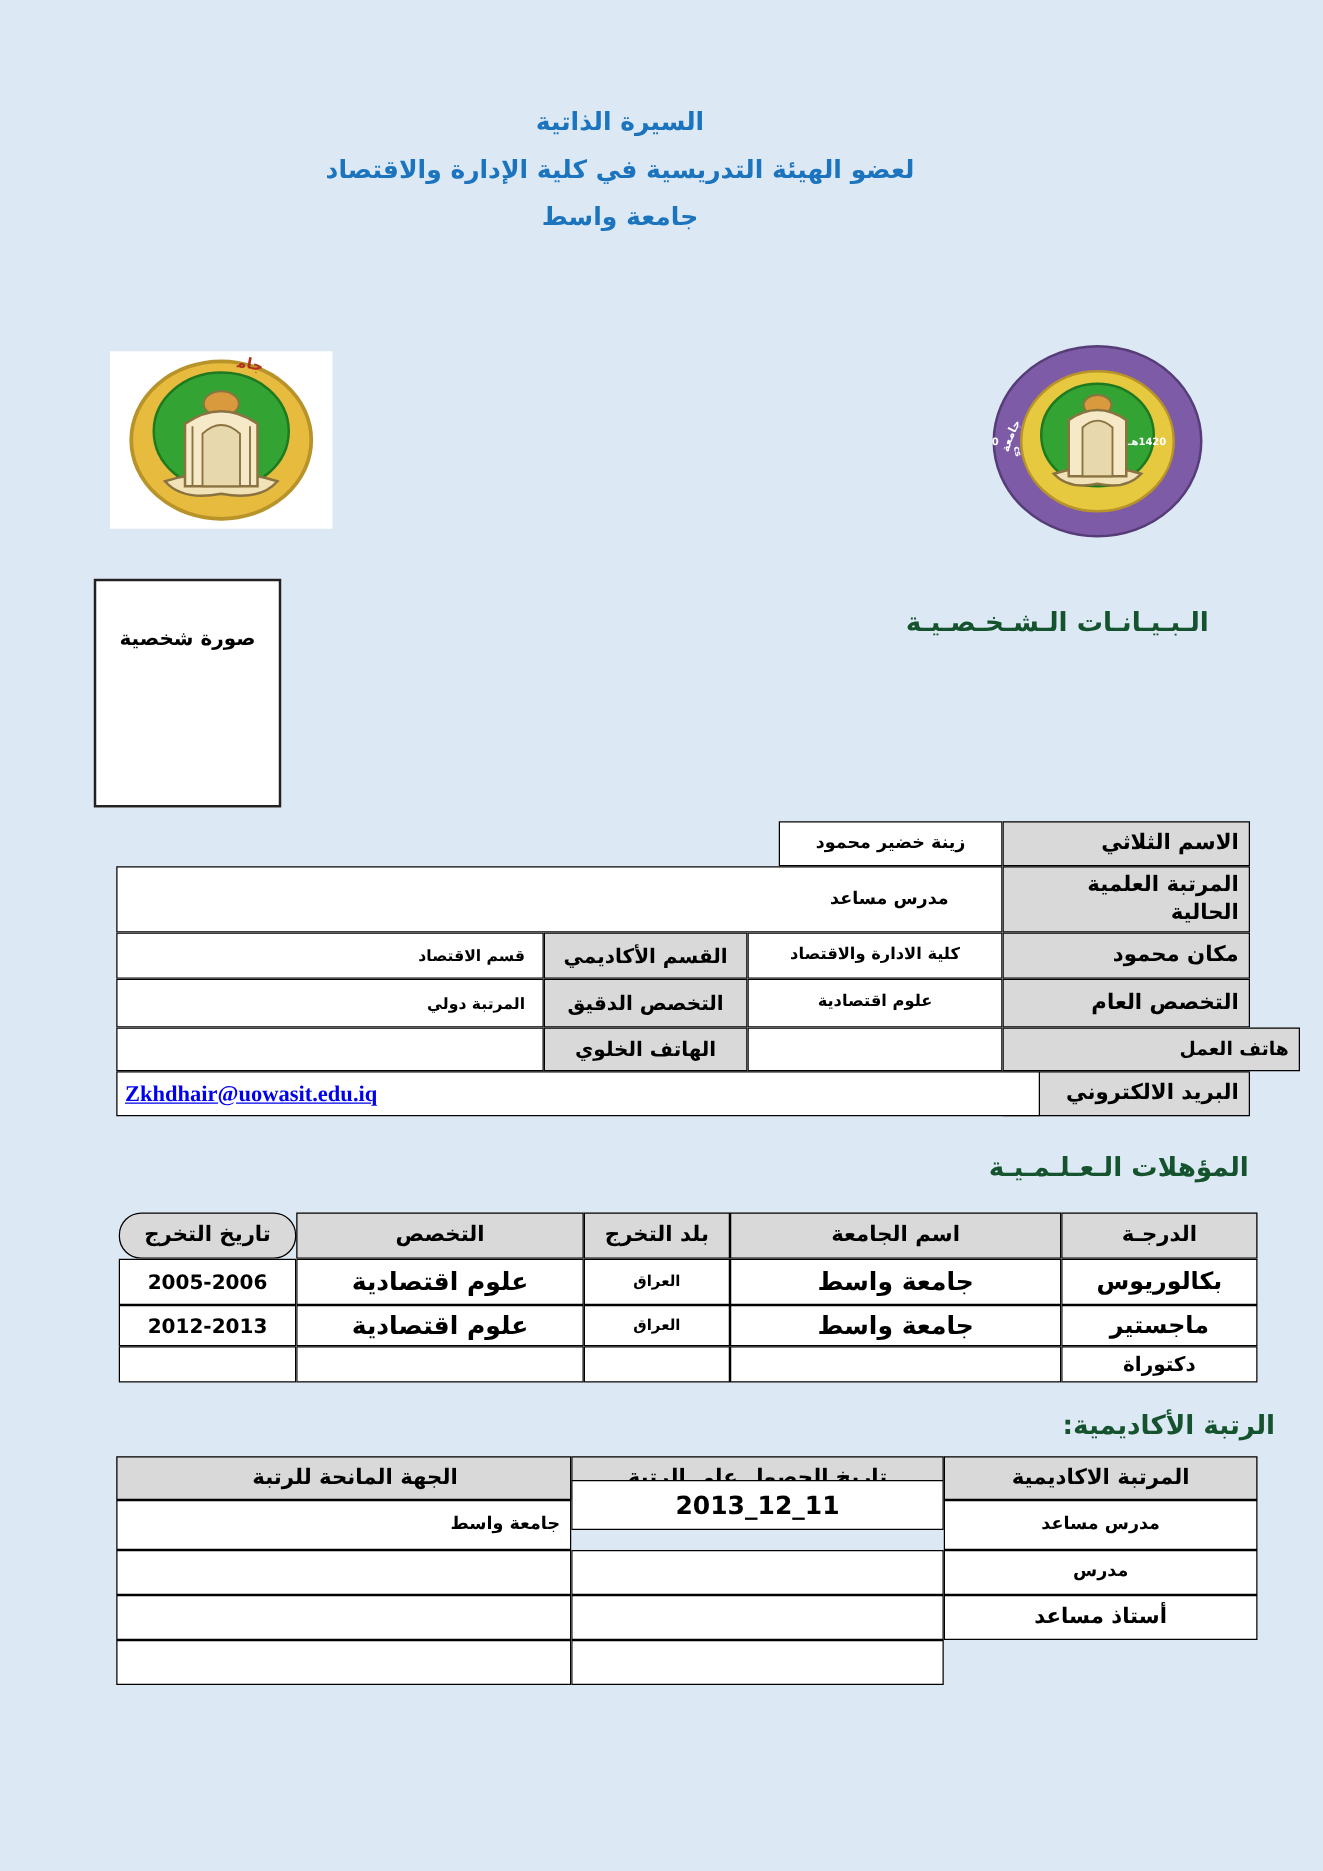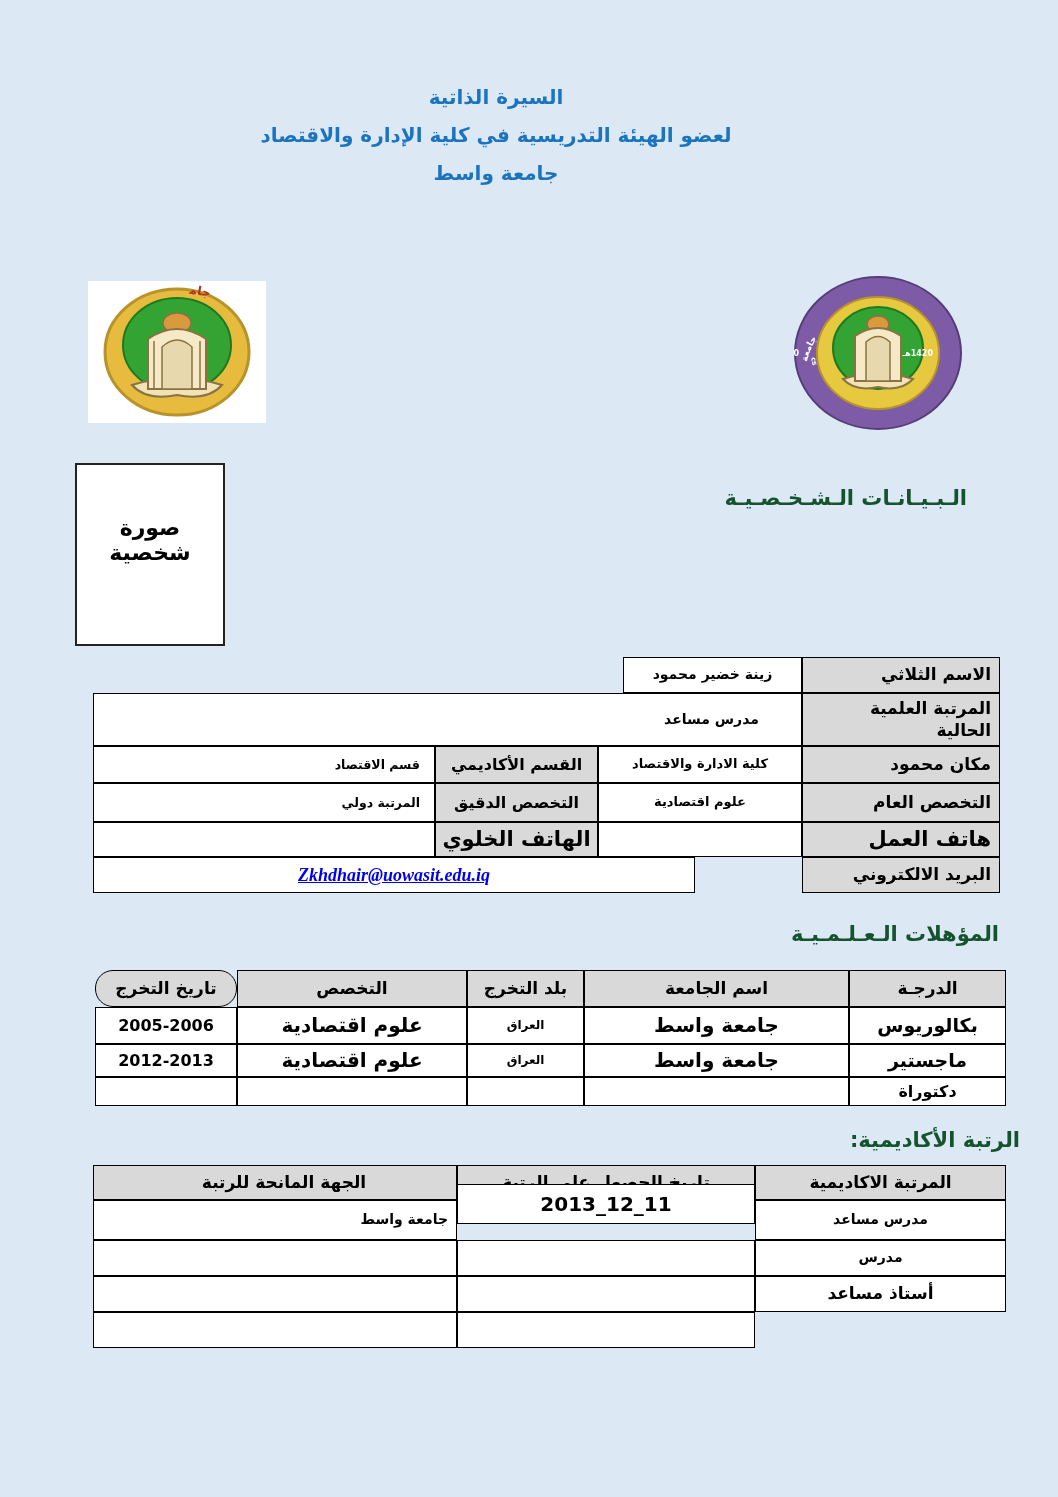--- a/index.html
+++ b/index.html
@@ -23,21 +23,21 @@
   }
   .hdr{background:#d9d9d9;}
   .alignR{justify-content:flex-start;padding:0 8px;}  
   .padR14{padding:0 14px;}
   .ltr{direction:ltr;unicode-bidi:isolate;}
   .photo-box{
     left:75px;top:463px;width:150px;height:183px;
     background:#fff;border:2px solid #222;box-sizing:border-box;
     text-align:center;
   }
-  .photo-box span{display:block;margin-top:50px;font-weight:bold;font-size:22px;}
+  .photo-box span{display:block;margin-top:36px;font-weight:bold;font-size:16px;}
   a.email{color:#0000ee;text-decoration:underline;font-family:"Liberation Serif",serif;font-weight:bold;font-size:18px;}
   .logo-box{background:#fff;}
 </style>
 </head>
 <body>
 
 <div class="abs title-block">
   <div>السيرة الذاتية</div>
   <div>لعضو الهيئة التدريسية في كلية الإدارة والاقتصاد</div>
   <div>جامعة واسط</div>
@@ -111,27 +111,27 @@
   <div class="cell hdr alignR" style="left:709px;top:89px;width:198px;height:37px;font-size:17px;">مكان محمود</div>
   <div class="cell" style="left:505px;top:89px;width:204px;height:37px;font-size:13px;">كلية الادارة والاقتصاد</div>
   <div class="cell hdr" style="left:342px;top:89px;width:163px;height:37px;font-size:16px;">القسم الأكاديمي</div>
   <div class="cell alignR padR14" style="left:0;top:89px;width:342px;height:37px;font-size:12.5px;">قسم الاقتصاد</div>
 
   <div class="cell hdr alignR" style="left:709px;top:126px;width:198px;height:39px;font-size:17px;">التخصص العام</div>
   <div class="cell" style="left:505px;top:126px;width:204px;height:39px;font-size:13px;">علوم اقتصادية</div>
   <div class="cell hdr" style="left:342px;top:126px;width:163px;height:39px;font-size:16px;">التخصص الدقيق</div>
   <div class="cell alignR padR14" style="left:0;top:126px;width:342px;height:39px;font-size:12.5px;">المرتبة دولي</div>
 
-  <div class="cell hdr alignR" style="left:709px;top:165px;width:198px;height:35px;font-size:21px;">هاتف العمل</div>
+  <div class="cell hdr alignR" style="left:709px;top:165px;width:238px;height:35px;font-size:15px;">هاتف العمل</div>
   <div class="cell" style="left:505px;top:165px;width:204px;height:35px;"></div>
-  <div class="cell hdr" style="left:342px;top:165px;width:163px;height:35px;font-size:21px;">الهاتف الخلوي</div>
+  <div class="cell hdr" style="left:342px;top:165px;width:163px;height:35px;font-size:16px;">الهاتف الخلوي</div>
   <div class="cell" style="left:0;top:165px;width:342px;height:35px;"></div>
 
   <div class="cell hdr alignR" style="left:709px;top:200px;width:198px;height:36px;font-size:17px;">البريد الالكتروني</div>
-  <div class="cell" style="left:0;top:200px;width:602px;height:36px;justify-content:center;padding:0 6px;font-style:italic;">
+  <div class="cell" style="left:0;top:200px;width:739px;height:36px;justify-content:flex-end;padding:0 6px;">
     <a class="email ltr" href="#">Zkhdhair@uowasit.edu.iq</a>
   </div>
 </div>
 
 <div class="abs blue-head" style="top:922px;right:59px;font-size:21px;">المؤهلات الـعـلـمـيـة</div>
 
 <div class="abs" style="left:95px;top:970px;width:911px;height:136px;">
 
   <div class="cell hdr" style="left:754px;top:0;width:157px;height:37px;font-size:17px;">الدرجـة</div>
   <div class="cell hdr" style="left:489px;top:0;width:265px;height:37px;font-size:17px;">اسم الجامعة</div>

